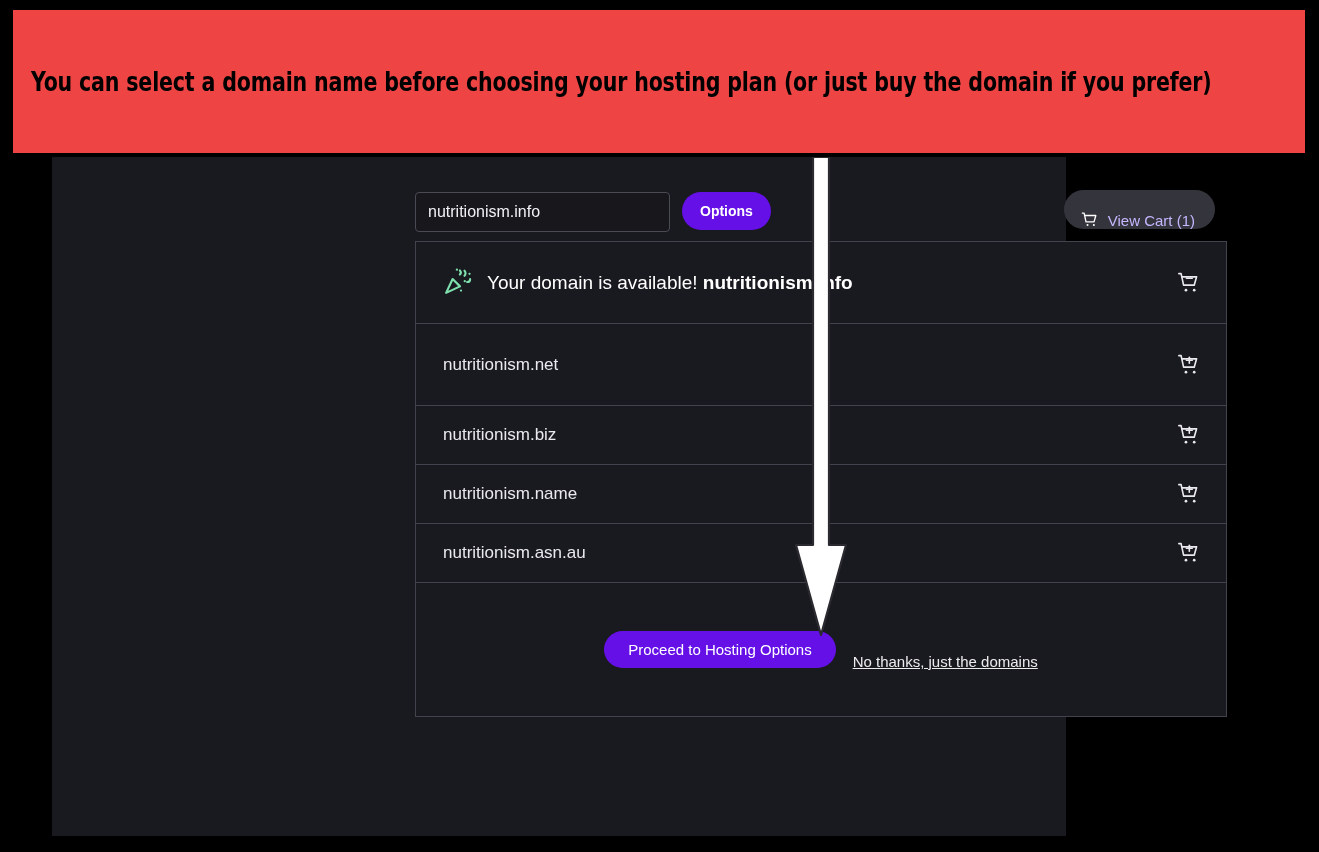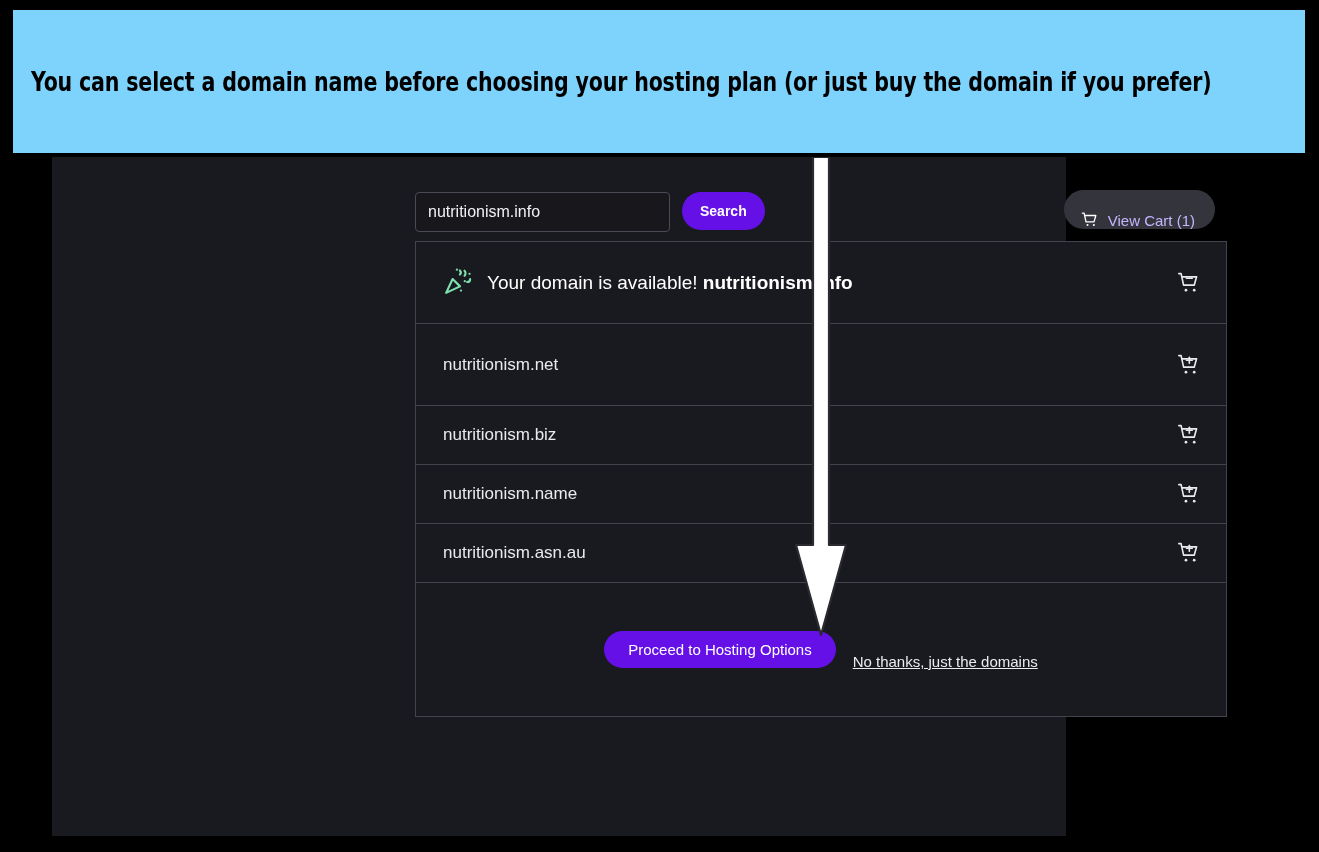--- a/index.html
+++ b/index.html
@@ -15,21 +15,21 @@
     font-family: "Liberation Sans", sans-serif;
   }
 
   
   #annotation-banner {
     position: absolute;
     left: 13px;
     top: 10px;
     width: 1292px;
     height: 143px;
-    background: #7dd3fc;
+    background: #ef4444;
     display: flex;
     align-items: center;
     box-sizing: border-box;
     padding: 0 18px;
   }
   #annotation-text {
     font-family: "DejaVu Sans Condensed", "Liberation Sans Narrow", "Liberation Sans", sans-serif;
     font-weight: 700;
     font-size: 26px;
     color: #000000;
@@ -193,21 +193,21 @@
 <body>
 
 <div id="annotation-banner">
   <div id="annotation-text">You can select a domain name before choosing your hosting plan (or just buy the domain if you prefer)</div>
 </div>
 
 <div id="app-page">
 
   <div id="search-row">
     <input id="search-input" type="text" value="nutritionism.info" style="">
-    <button id="search-button">Search</button>
+    <button id="search-button">Options</button>
     <button id="view-cart-button">
       <span style="line-height:0">
         <svg width="19" height="19" viewBox="0 0 24 24" fill="none" stroke="#ffffff" stroke-width="1.7" stroke-linecap="round" stroke-linejoin="round">
           <path d="M3 4h2.2l2.4 11h10.1l2.3-8H6.2"></path>
           <circle cx="9.5" cy="19" r="1.3" fill="#ffffff" stroke="none"></circle>
           <circle cx="17.5" cy="19" r="1.3" fill="#ffffff" stroke="none"></circle>
         </svg>
       </span>
       <span>View Cart (1)</span>
     </button>

